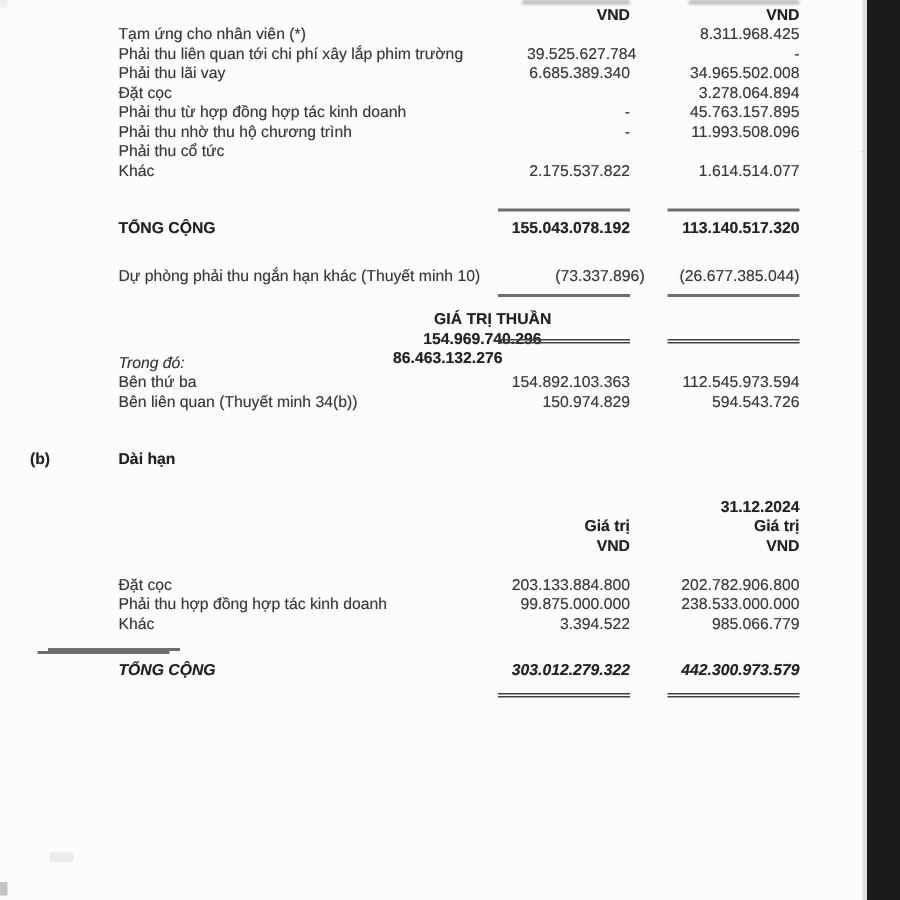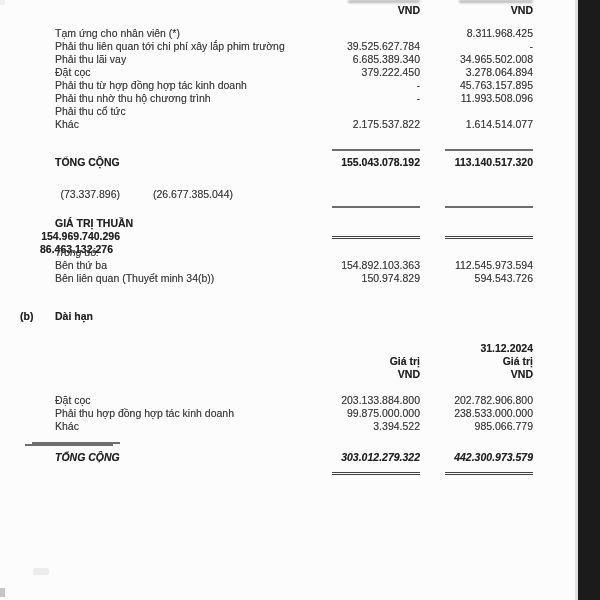--- a/index.html
+++ b/index.html
@@ -12,21 +12,21 @@
     font-size:10.5px; line-height:13px; color:#3a3a3a;
     text-shadow:0 0 0.5px rgba(70,70,70,0.55);
   }
 
   
   .edge-sliver { position:absolute; top:0; left:575px; width:3px; height:600px; background:#e0e0e0; }
   .edge-bar    { position:absolute; top:0; left:578px; width:22px; height:600px; background:#1b1b1b; }
 
   .content { position:absolute; top:0; left:0; width:578px; }
 
-  .row { display:flex; height:13px; align-items:flex-start; }
+  .row { display:flex; height:13px; align-items:center;padding-left:24px; }
   .lbl { flex:1; padding-left:55px; white-space:nowrap; }
   .v1  { width:120px; text-align:right; white-space:nowrap; }
   .v2  { width:113px; margin-right:45px; text-align:right; white-space:nowrap; }
 
   .b { font-weight:bold; color:#222222; }
 
   
   .smudge-row { display:flex; height:4px; align-items:flex-start; }
   .smudge { height:3px; background:#b9b9b9; filter:blur(1px); margin-left:auto; border-radius:1px; }
   .smudge.s1 { width:72px; }
@@ -38,21 +38,21 @@
   .rule { width:88px; margin-left:auto; }
   .rule.single { border-top:2px solid #6e6e6e; }
   .rule.double { height:3px; border-top:1px solid #424242; border-bottom:1px solid #424242; }
 
   .section-head { position:relative; }
   .marker { position:absolute; left:20px; bottom:0; }
 
   
   .mt5  { margin-top:5px; }  .mt6  { margin-top:6px; }
   .mt7  { margin-top:7px;font-style:italic; }  .mt8  { margin-top:8px; }
-  .mt9  { margin-top:9px;flex-direction:column; }  .mt10 { margin-top:10px; }
+  .mt9  { margin-top:9px;flex-direction:column; }  .mt10 { }
   .mt13 { margin-top:13px; } .mt18 { margin-top:18px; }
   .mt19 { margin-top:19px; } .mt25 { margin-top:25px; }
 
   
   .artifact { position:absolute; }
   .a-corner { left:0; top:0;    width:5px;  height:5px; background:#efefef; }
   .a-blob   { left:33px; top:568px; width:16px; height:7px; background:#ececec; border-radius:2px; filter:blur(0.5px); }
   .a-edge   { left:0; top:588px; width:5px;  height:9px; background:#c4c4c4; }
 </style>
 </head>
@@ -87,21 +87,20 @@
       <div class="v1">39.525.627.784</div>
       <div class="v2">-</div>
     </div>
     <div class="row">
       <div class="lbl">Phải thu lãi vay</div>
       <div class="v1">6.685.389.340</div>
       <div class="v2">34.965.502.008</div>
     </div>
     <div class="row">
       <div class="lbl">Đặt cọc</div>
-      <div class="v1">379.222.450</div>
       <div class="v2">3.278.064.894</div>
     </div>
     <div class="row">
       <div class="lbl">Phải thu từ hợp đồng hợp tác kinh doanh</div>
       <div class="v1">-</div>
       <div class="v2">45.763.157.895</div>
     </div>
     <div class="row">
       <div class="lbl">Phải thu nhờ thu hộ chương trình</div>
       <div class="v1">-</div>
@@ -127,20 +126,21 @@
         </div>
     </div>
 
     <div class="row mt5">
       <div class="lbl b">TỔNG CỘNG</div>
       <div class="v1 b">155.043.078.192</div>
       <div class="v2 b">113.140.517.320</div>
     </div>
 
     <div class="row mt19">
+      <div class="lbl">Dự phòng phải thu ngắn hạn khác (Thuyết minh 10)</div>
       <div class="v1">(73.337.896)</div>
       <div class="v2">(26.677.385.044)</div>
     </div>
 
     <div class="rule-row mt5">
       <div class="lbl"></div>
       <div class="v1">
           <div class="rule single"></div>
         </div>
       <div class="v2">

